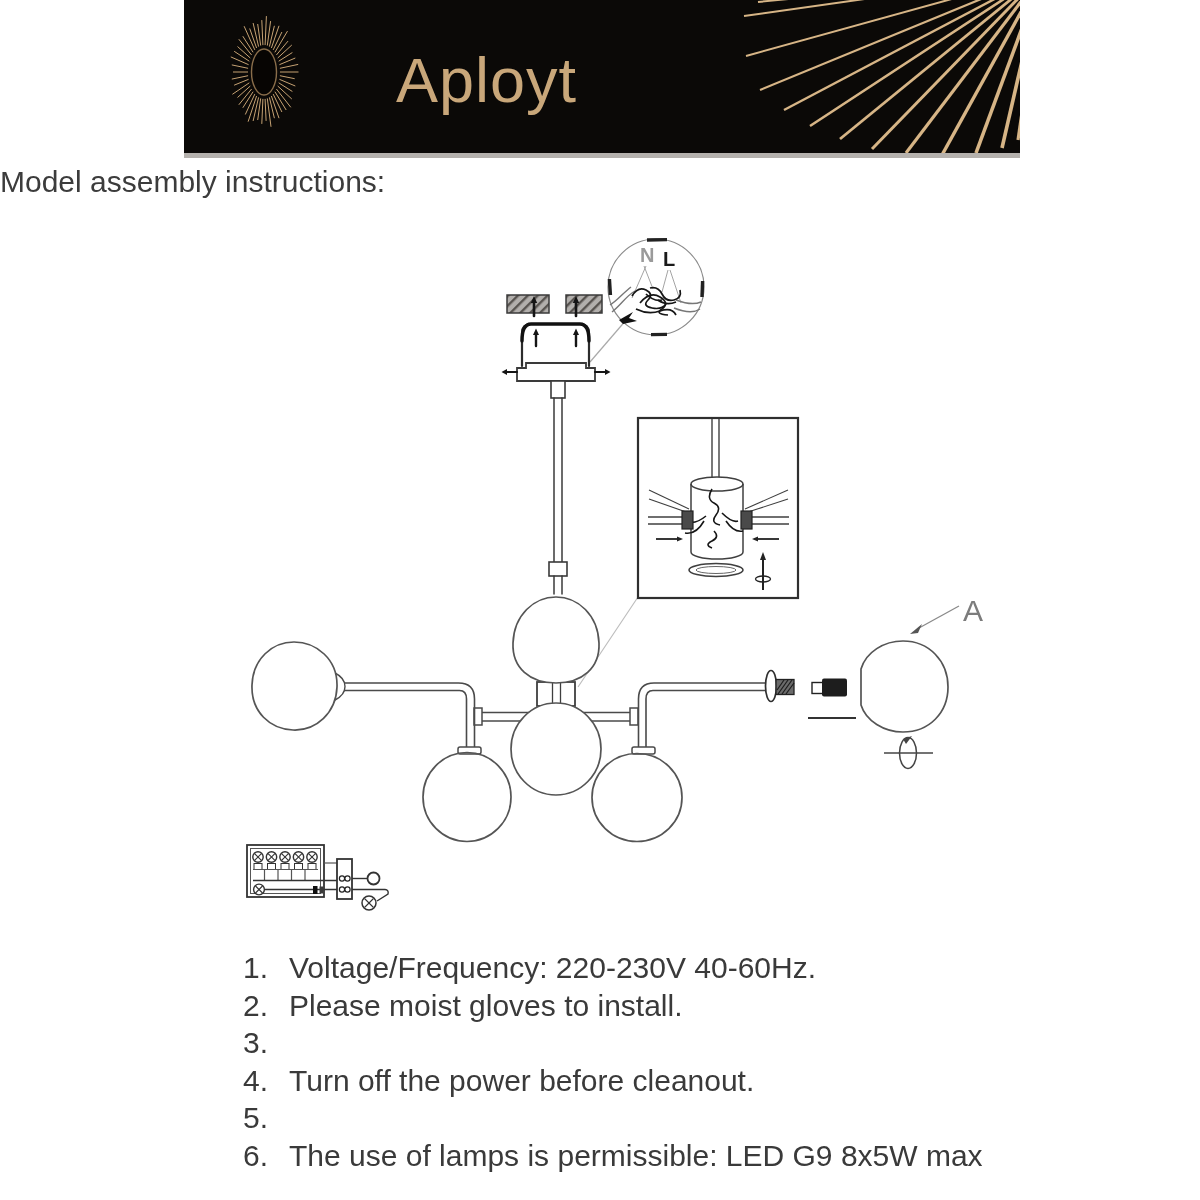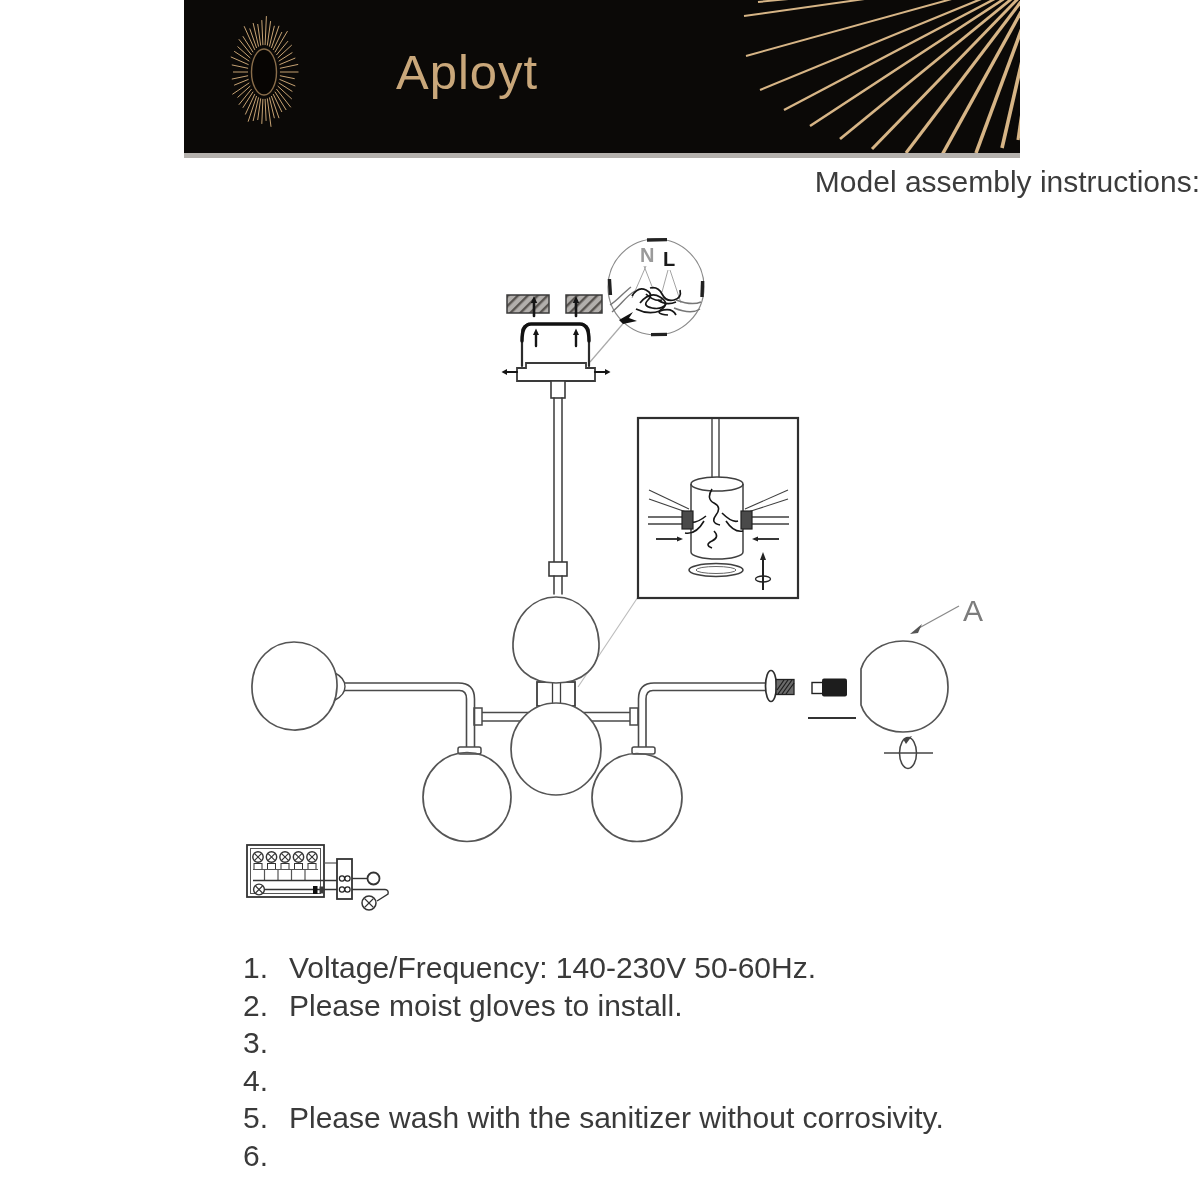--- a/index.html
+++ b/index.html
@@ -7,26 +7,26 @@
     width:1200px;height:1200px;position:relative;background:#ffffff;
     font-family:"Liberation Sans", sans-serif;color:#3c3c3c;overflow:hidden;
   }
   
   .banner{
     position:absolute;left:184px;top:0;width:836px;height:153px;
     background:#0b0907;border-bottom:5px solid #b5b1ad;overflow:hidden;
   }
   .logo-burst{position:absolute;left:30px;top:12px;}
   .brand{
-    position:absolute;left:212px;top:44px;font-size:49px;letter-spacing:1px;
+    position:absolute;left:212px;top:44px;font-size:63px;letter-spacing:1px;
     color:#c9a77a;font-weight:400;
   }
   .corner-rays{position:absolute;right:0;top:0;}
   
-  .title-block{position:absolute;left:0;top:164px;width:1200px;text-align:right;}
+  .title-block{position:absolute;left:0;top:164px;width:1200px;text-align:left;}
   .title-block div{font-size:30px;line-height:36px;color:#3c3c3c;}
   
   .diagram{position:absolute;left:0;top:0;width:1200px;height:1200px;}
   
   .instructions{position:absolute;left:243px;top:949px;width:790px;list-style:none;margin:0;padding:0;}
   .instructions li{display:flex;font-size:30px;line-height:37.6px;color:#3a3a3a;}
   .instructions .num{width:46px;flex:0 0 46px;}
 </style>
 </head>
 <body>
@@ -369,32 +369,33 @@
       <circle r="7" stroke-width="1.5"></circle>
         <line x1="-4.5" y1="-4.5" x2="4.5" y2="4.5" stroke-width="1.1"></line>
         <line x1="-4.5" y1="4.5" x2="4.5" y2="-4.5" stroke-width="1.1"></line>
     </g>
   </g>
 </svg>
 
 <ol class="instructions">
   <li>
     <span class="num">1.</span>
-    <span>Voltage/Frequency: 140-230V 50-60Hz.</span>
+    <span>Voltage/Frequency: 220-230V 40-60Hz.</span>
   </li>
   <li>
     <span class="num">2.</span>
     <span>Please moist gloves to install.</span>
   </li>
   <li>
     <span class="num">3.</span>
   </li>
   <li>
     <span class="num">4.</span>
+    <span>Turn off the power before cleanout.</span>
   </li>
   <li>
     <span class="num">5.</span>
-    <span>Please wash with the sanitizer without corrosivity.</span>
   </li>
   <li>
     <span class="num">6.</span>
+    <span>The use of lamps is permissible: LED G9 8x5W max</span>
   </li>
 </ol>
 
 </body></html>

